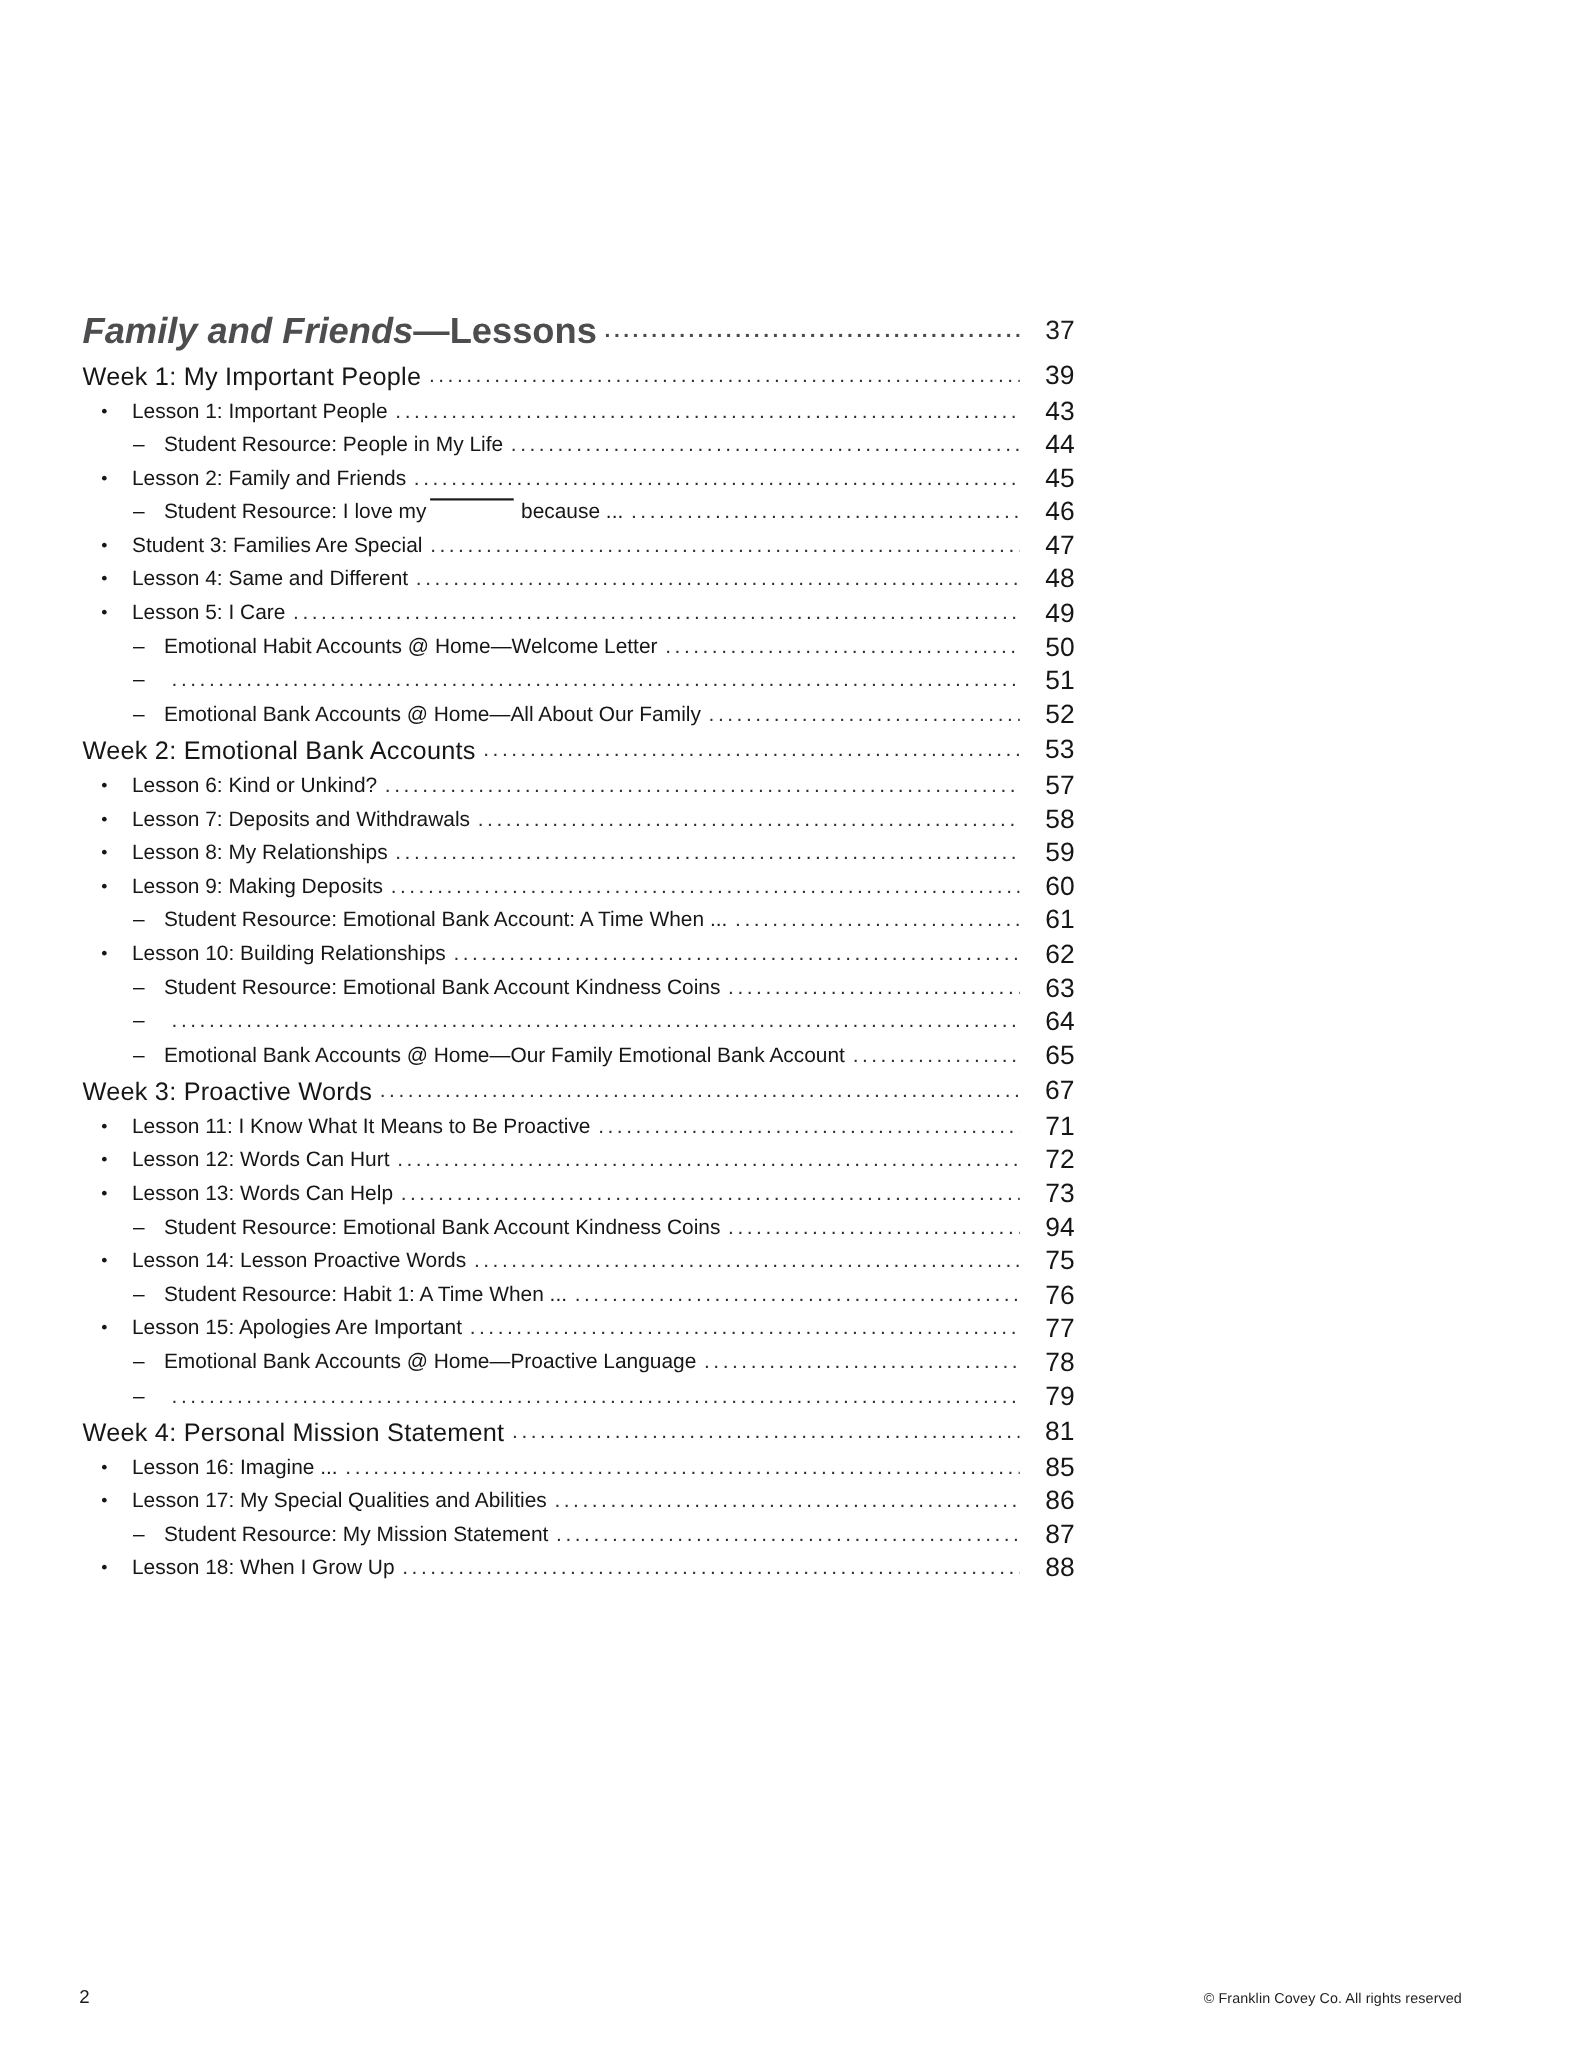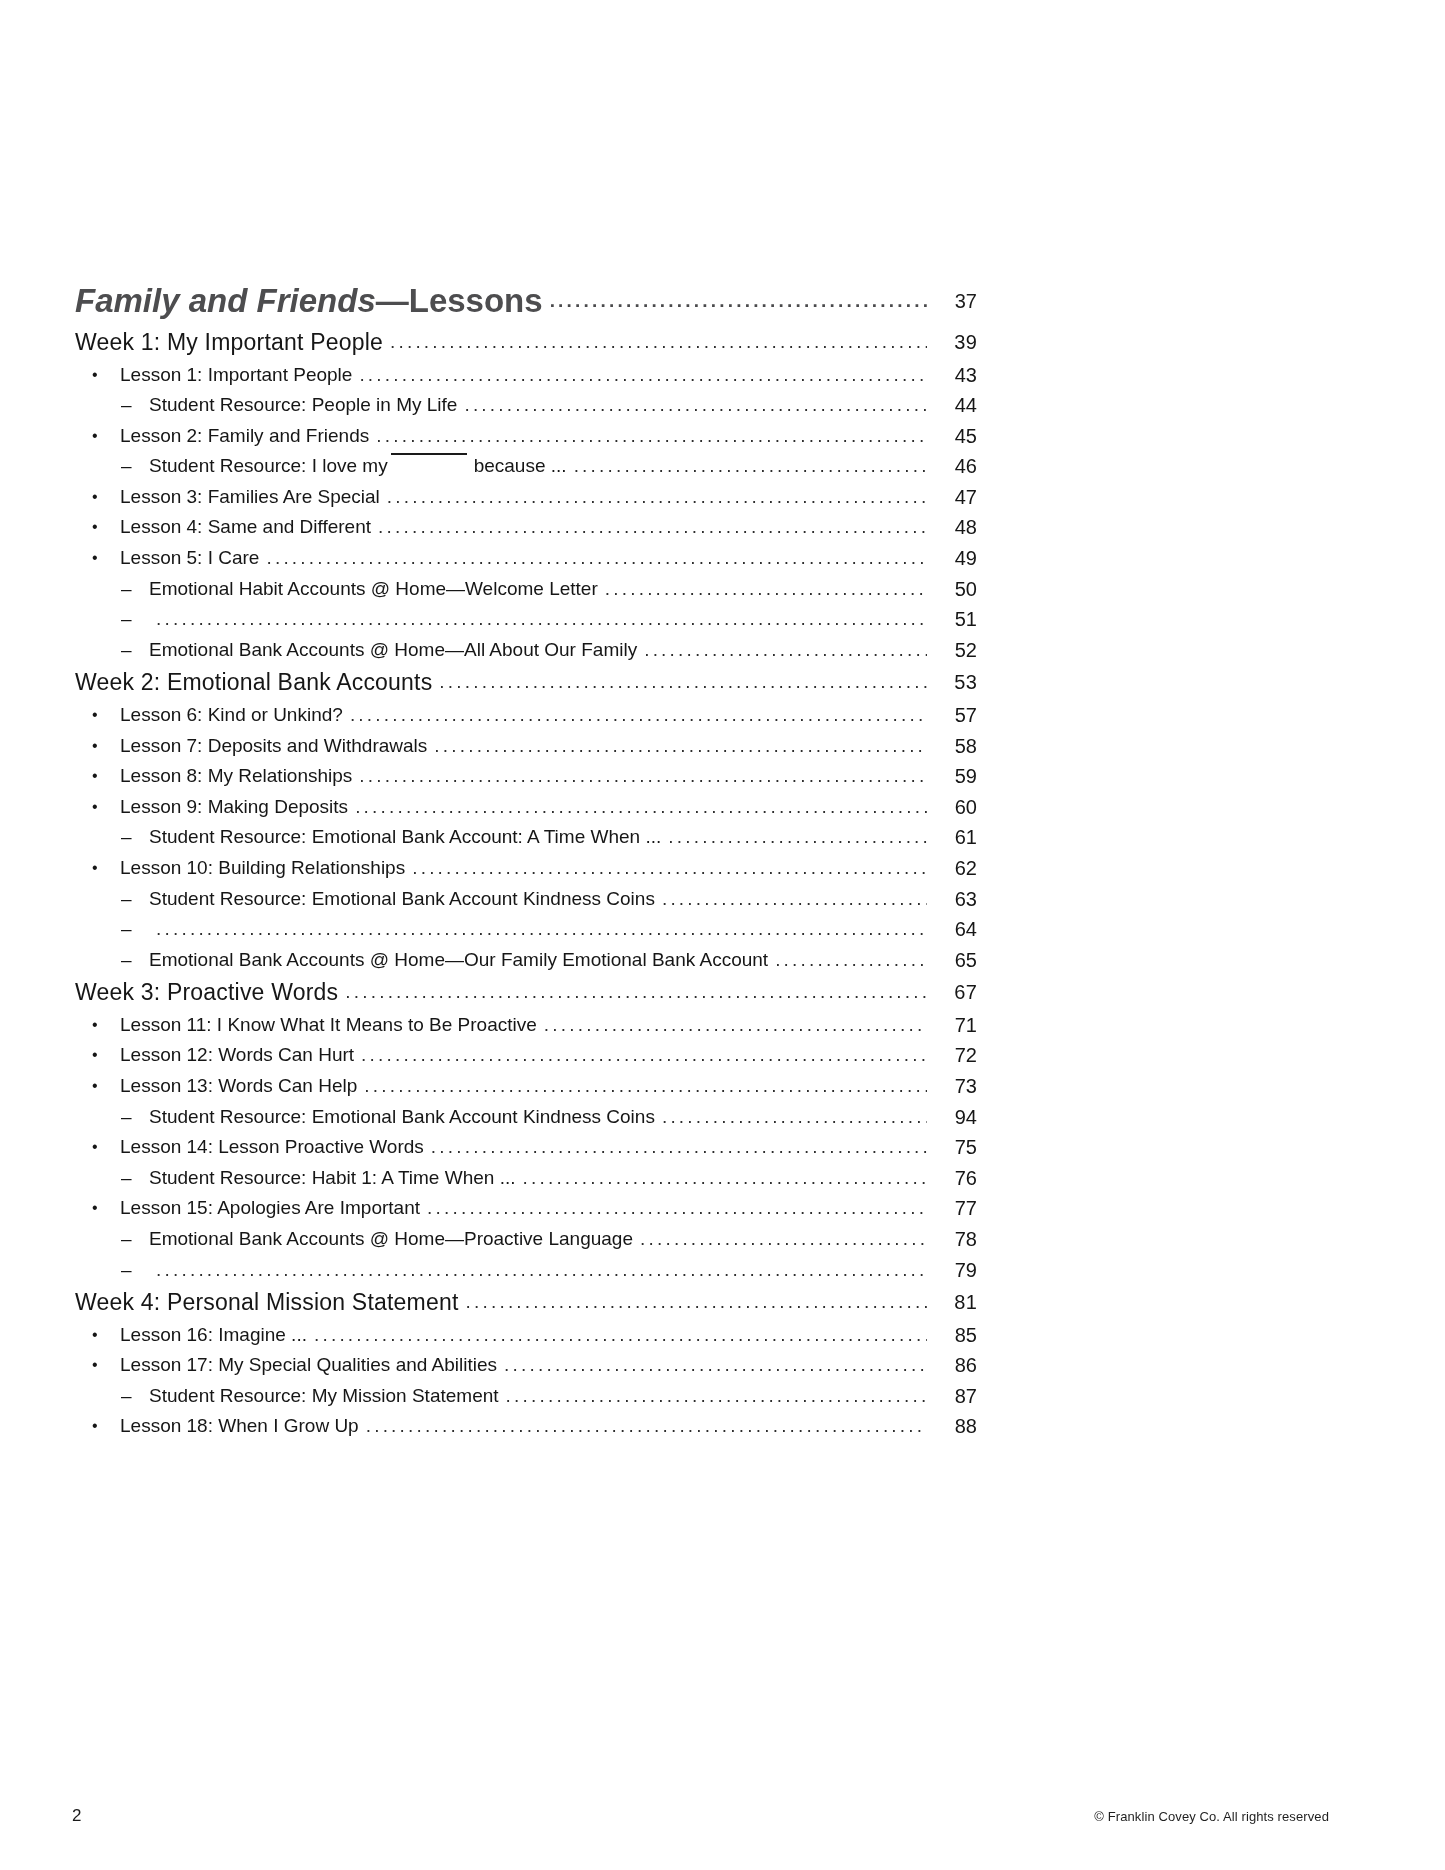--- a/index.html
+++ b/index.html
@@ -62,21 +62,21 @@
     letter-spacing:3.2px;
     color:#2e2e2e;
     margin:0 4px 0 7px;
     min-width:14px;
   }
   .row.title .leader{color:#4a4a4c;}
   .num{
     flex:0 0 46px;
     width:46px;
     text-align:right;
-    font-size:20px;
+    font-size:24px;
     color:#161616;
     font-weight:400;
     font-style:normal;
   }
   .row.title .num{font-weight:400;color:#1c1c1c;}
   .blank{
     display:inline-block;
     width:76px;
     height:2px;
     border-bottom:2.2px solid #1a1a1a;
@@ -136,21 +136,21 @@
         <div class="row resource">
           <span class="marker">–</span>
           <span>Student Resource: I love my</span>
           <span class="blank"></span>
           <span>because ...</span>
           <span class="leader">............................................................................................................................................................................................................................</span>
           <span class="num">46</span>
         </div>
         <div class="row lesson">
           <span class="marker">•</span>
-          <span>Lesson 3: Families Are Special</span>
+          <span>Student 3: Families Are Special</span>
           <span class="leader">............................................................................................................................................................................................................................</span>
           <span class="num">47</span>
         </div>
         <div class="row lesson">
           <span class="marker">•</span>
           <span>Lesson 4: Same and Different</span>
           <span class="leader">............................................................................................................................................................................................................................</span>
           <span class="num">48</span>
         </div>
         <div class="row lesson">

